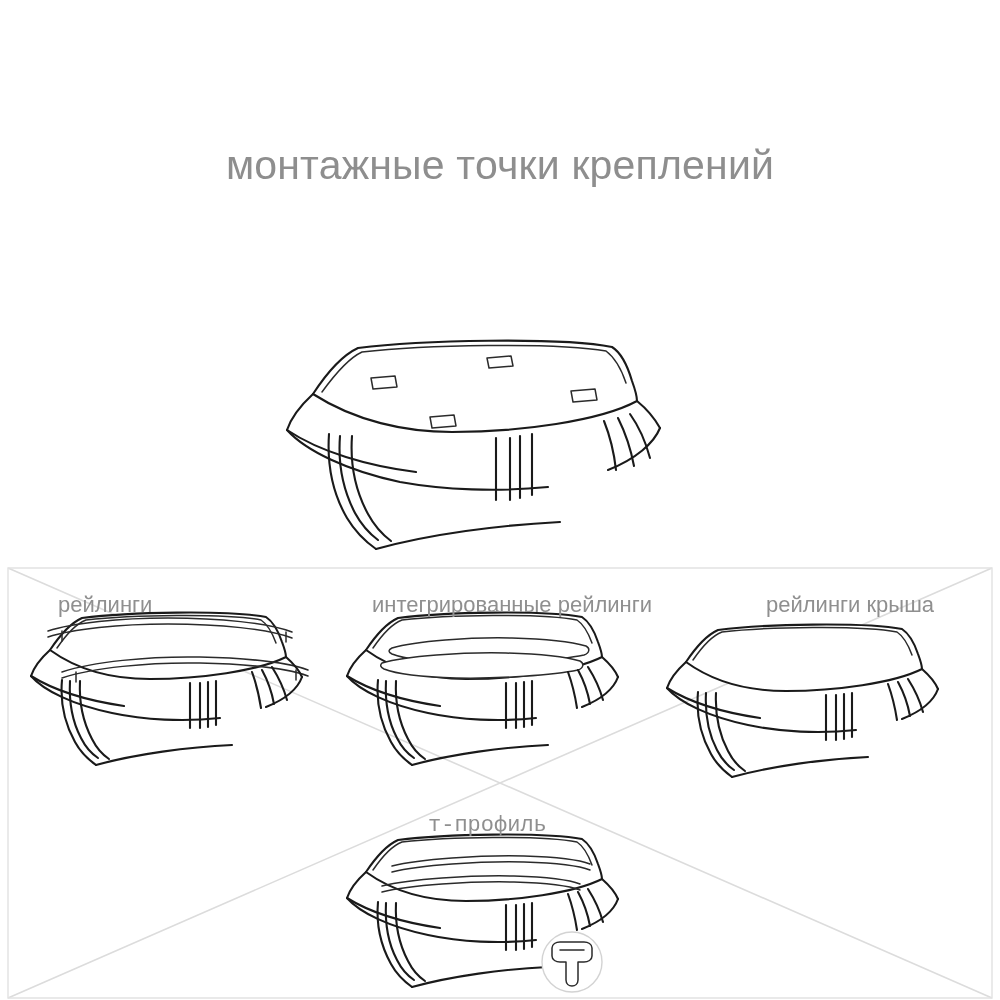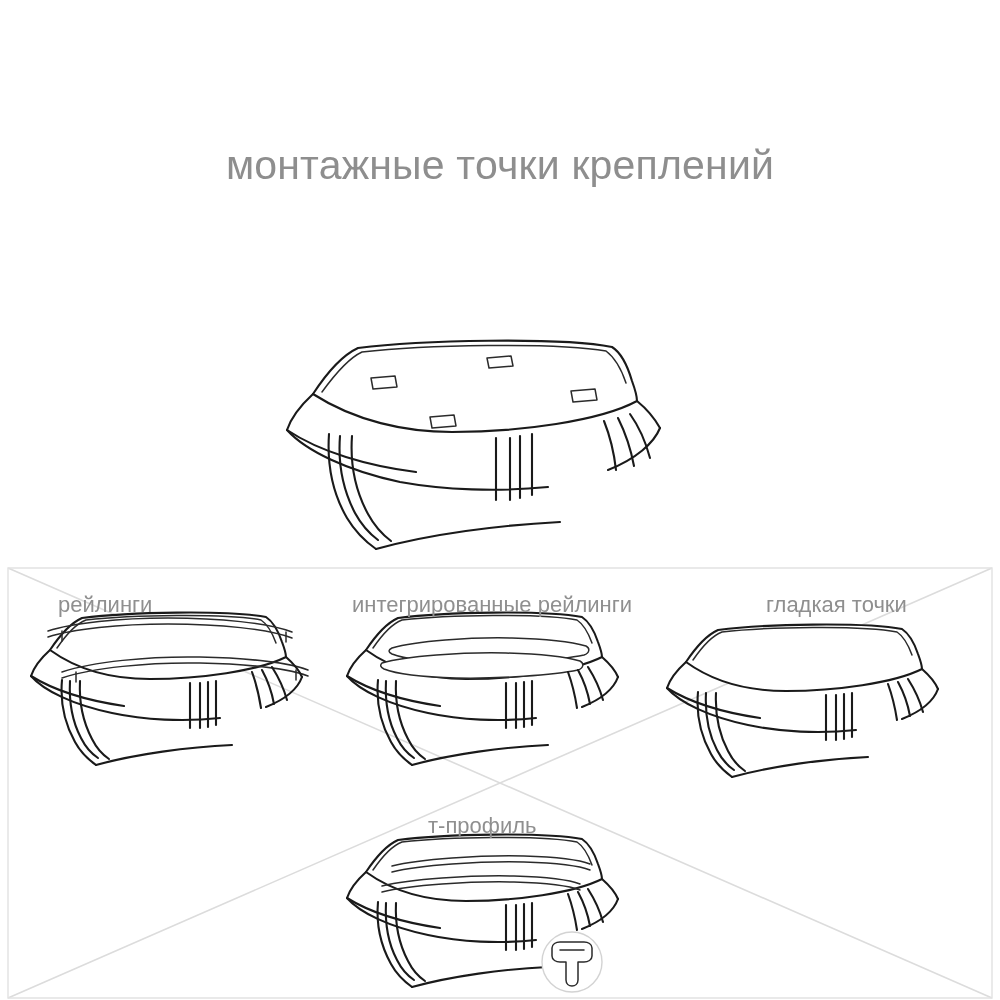--- a/index.html
+++ b/index.html
@@ -34,23 +34,23 @@
     white-space: nowrap;
   }
   .caption {
     position: absolute;
     font-size: 22px;
     color: #8f8f8f;
     white-space: nowrap;
     font-weight: 400;
   }
   .cap-rails      { left: 58px;  top: 592px; }
-  .cap-integrated { left: 352px; top: 592px; }
+  .cap-integrated { left: 372px; top: 592px; }
   .cap-smooth     { left: 766px; top: 592px; }
-  .cap-tprofile   { left: 428px; top: 813px; }
+  .cap-tprofile   { left: 428px; top: 813px; font-family: Liberation Mono, monospace; }
 
   svg.layer {
     position: absolute;
     left: 0;
     top: 0;
     width: 1000px;
     height: 1000px;
     pointer-events: none;
   }
   .ln  { fill: none; stroke: #1a1a1a; stroke-width: 2.1; stroke-linejoin: round; stroke-linecap: round; }
@@ -228,16 +228,16 @@
         <path class="ln-thin fillw" d="M552 948 C552 944 556 942 560 942 L584 942 C588 942 592 944 592 948 L592 956
                                        C592 960 588 962 584 962 L578 962 L578 980 C578 984 575 986 572 986
                                        C569 986 566 984 566 980 L566 962 L560 962 C556 962 552 960 552 956 Z"></path>
         <path class="ln-thin" d="M560 950 L584 950"></path>
       </g>
     </g>
   </svg>
 
   <div class="caption cap-rails">рейлинги</div>
   <div class="caption cap-integrated">интегрированные рейлинги</div>
-  <div class="caption cap-smooth">гладкая точки</div>
+  <div class="caption cap-smooth">рейлинги крыша</div>
   <div class="caption cap-tprofile">т-профиль</div>
 
 </div>
 
 </body></html>

